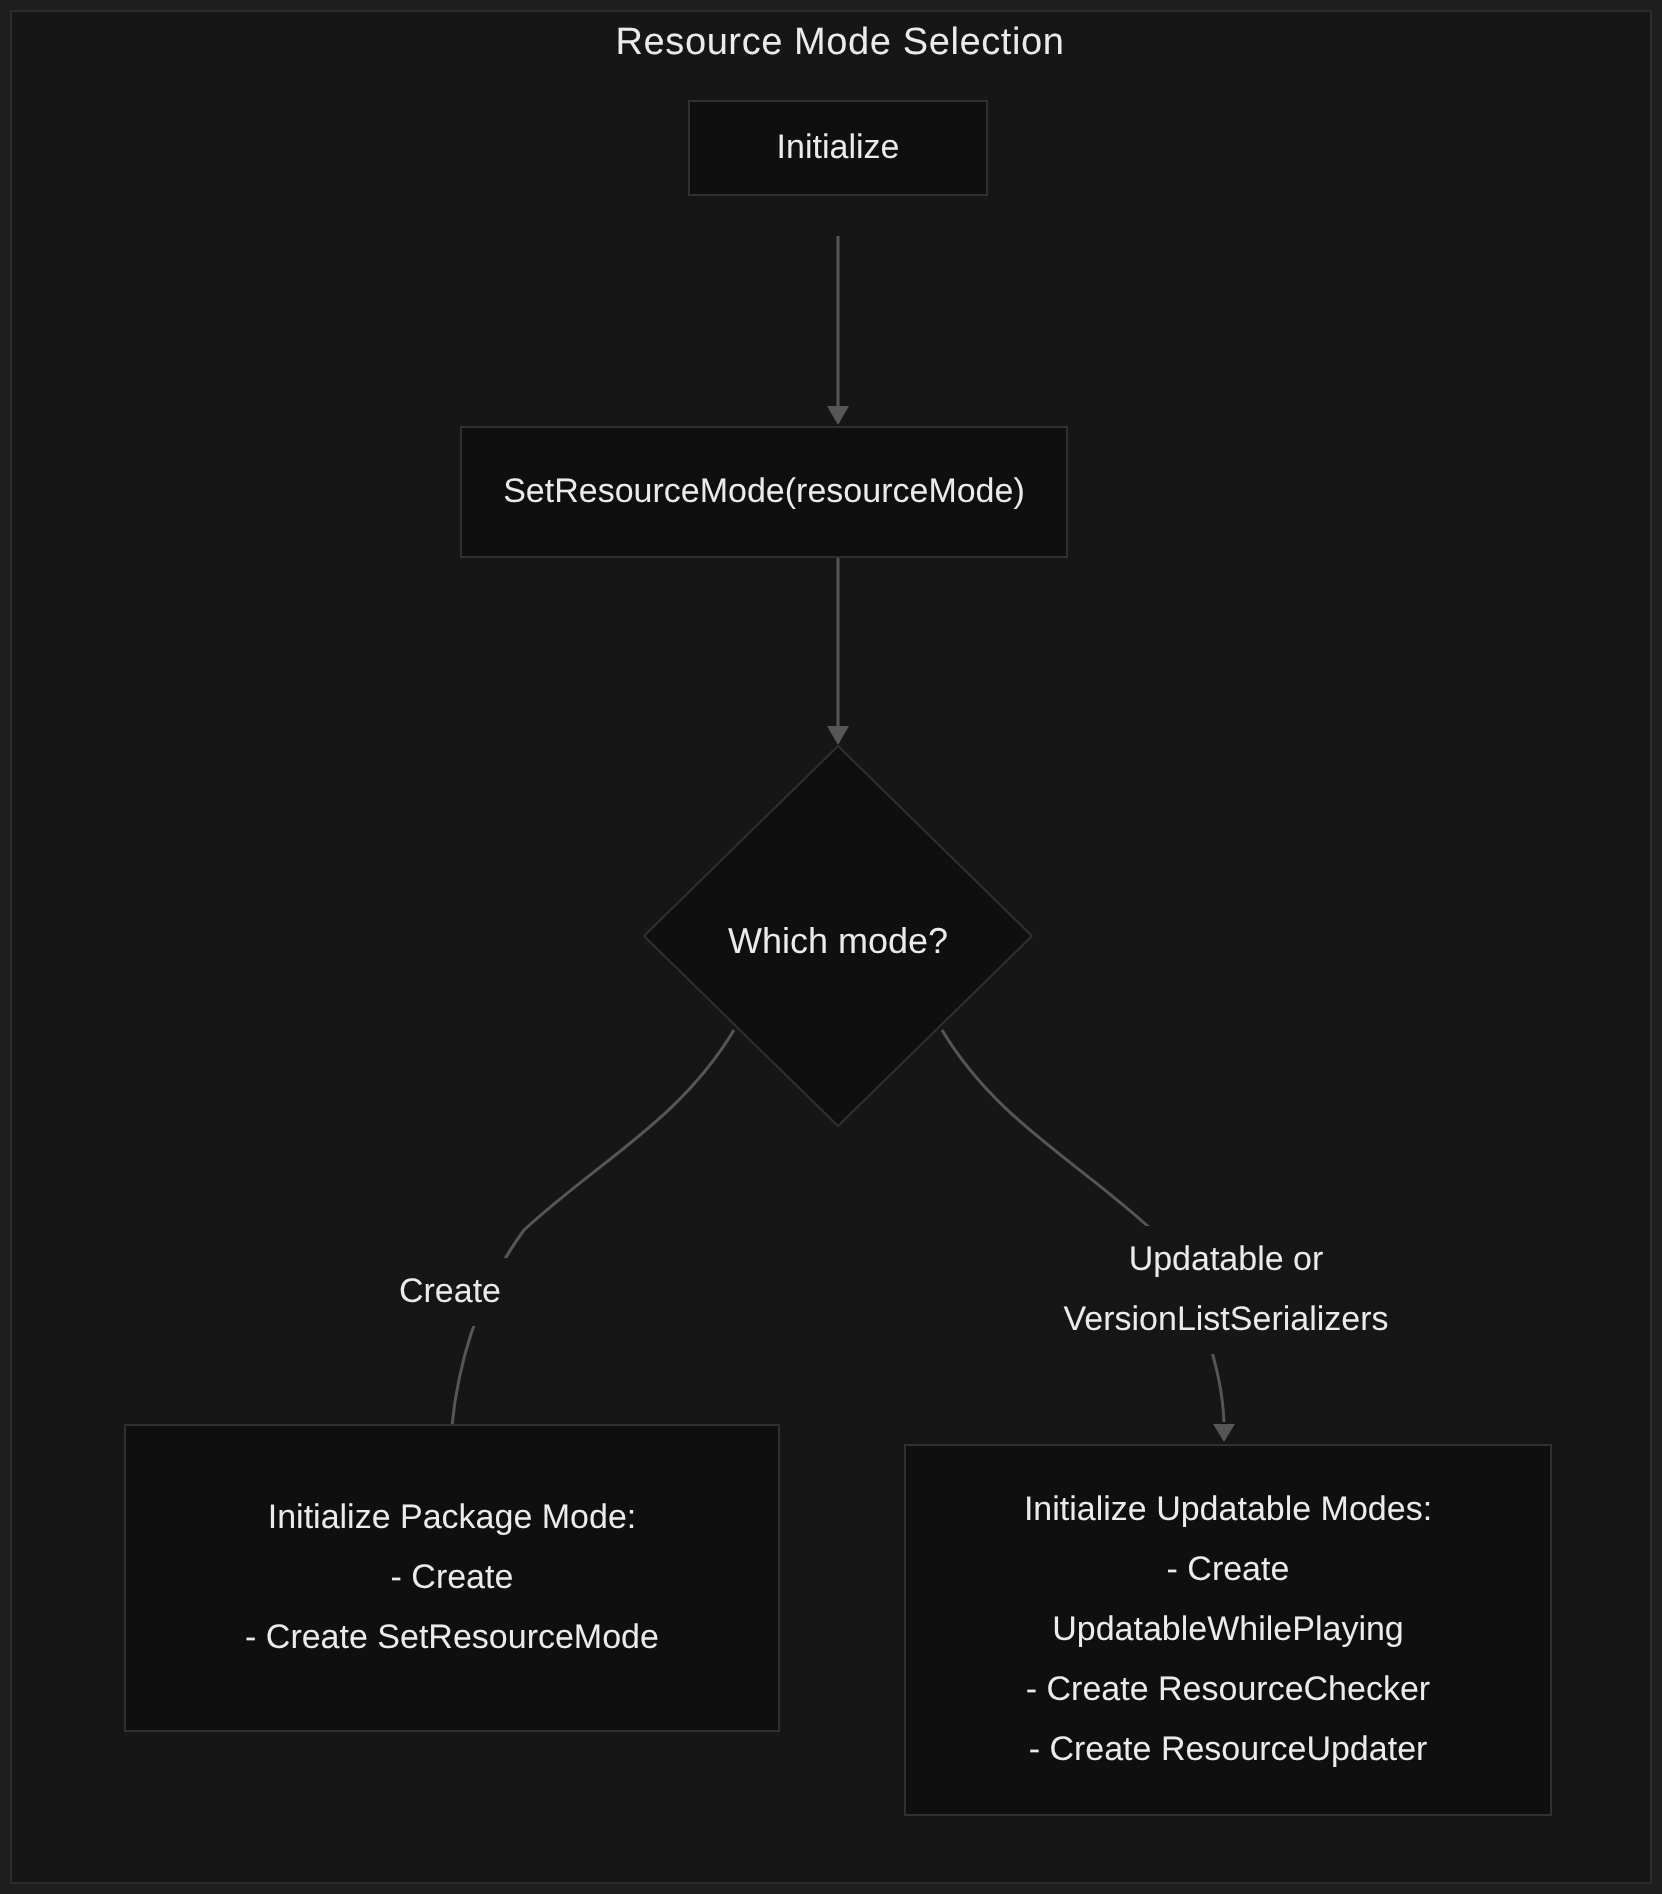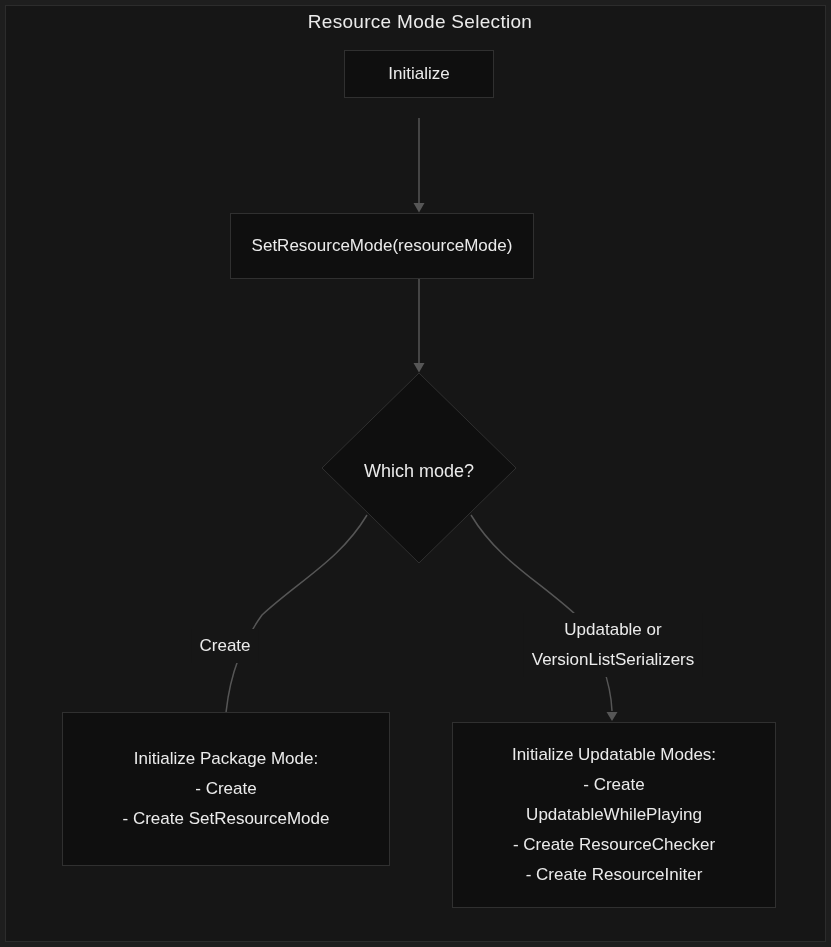--- a/index.html
+++ b/index.html
@@ -124,16 +124,16 @@
     <div class="line">Initialize Package Mode:</div>
     <div class="line">- Create</div>
     <div class="line">- Create SetResourceMode</div>
   </div>
 
   <div class="node" style="left:452px; top:722px; width:324px; height:186px;">
     <div class="line">Initialize Updatable Modes:</div>
     <div class="line">- Create</div>
     <div class="line">UpdatableWhilePlaying</div>
     <div class="line">- Create ResourceChecker</div>
-    <div class="line">- Create ResourceIniter</div>
+    <div class="line">- Create ResourceUpdater</div>
   </div>
 
 </div>
 
 </body></html>

